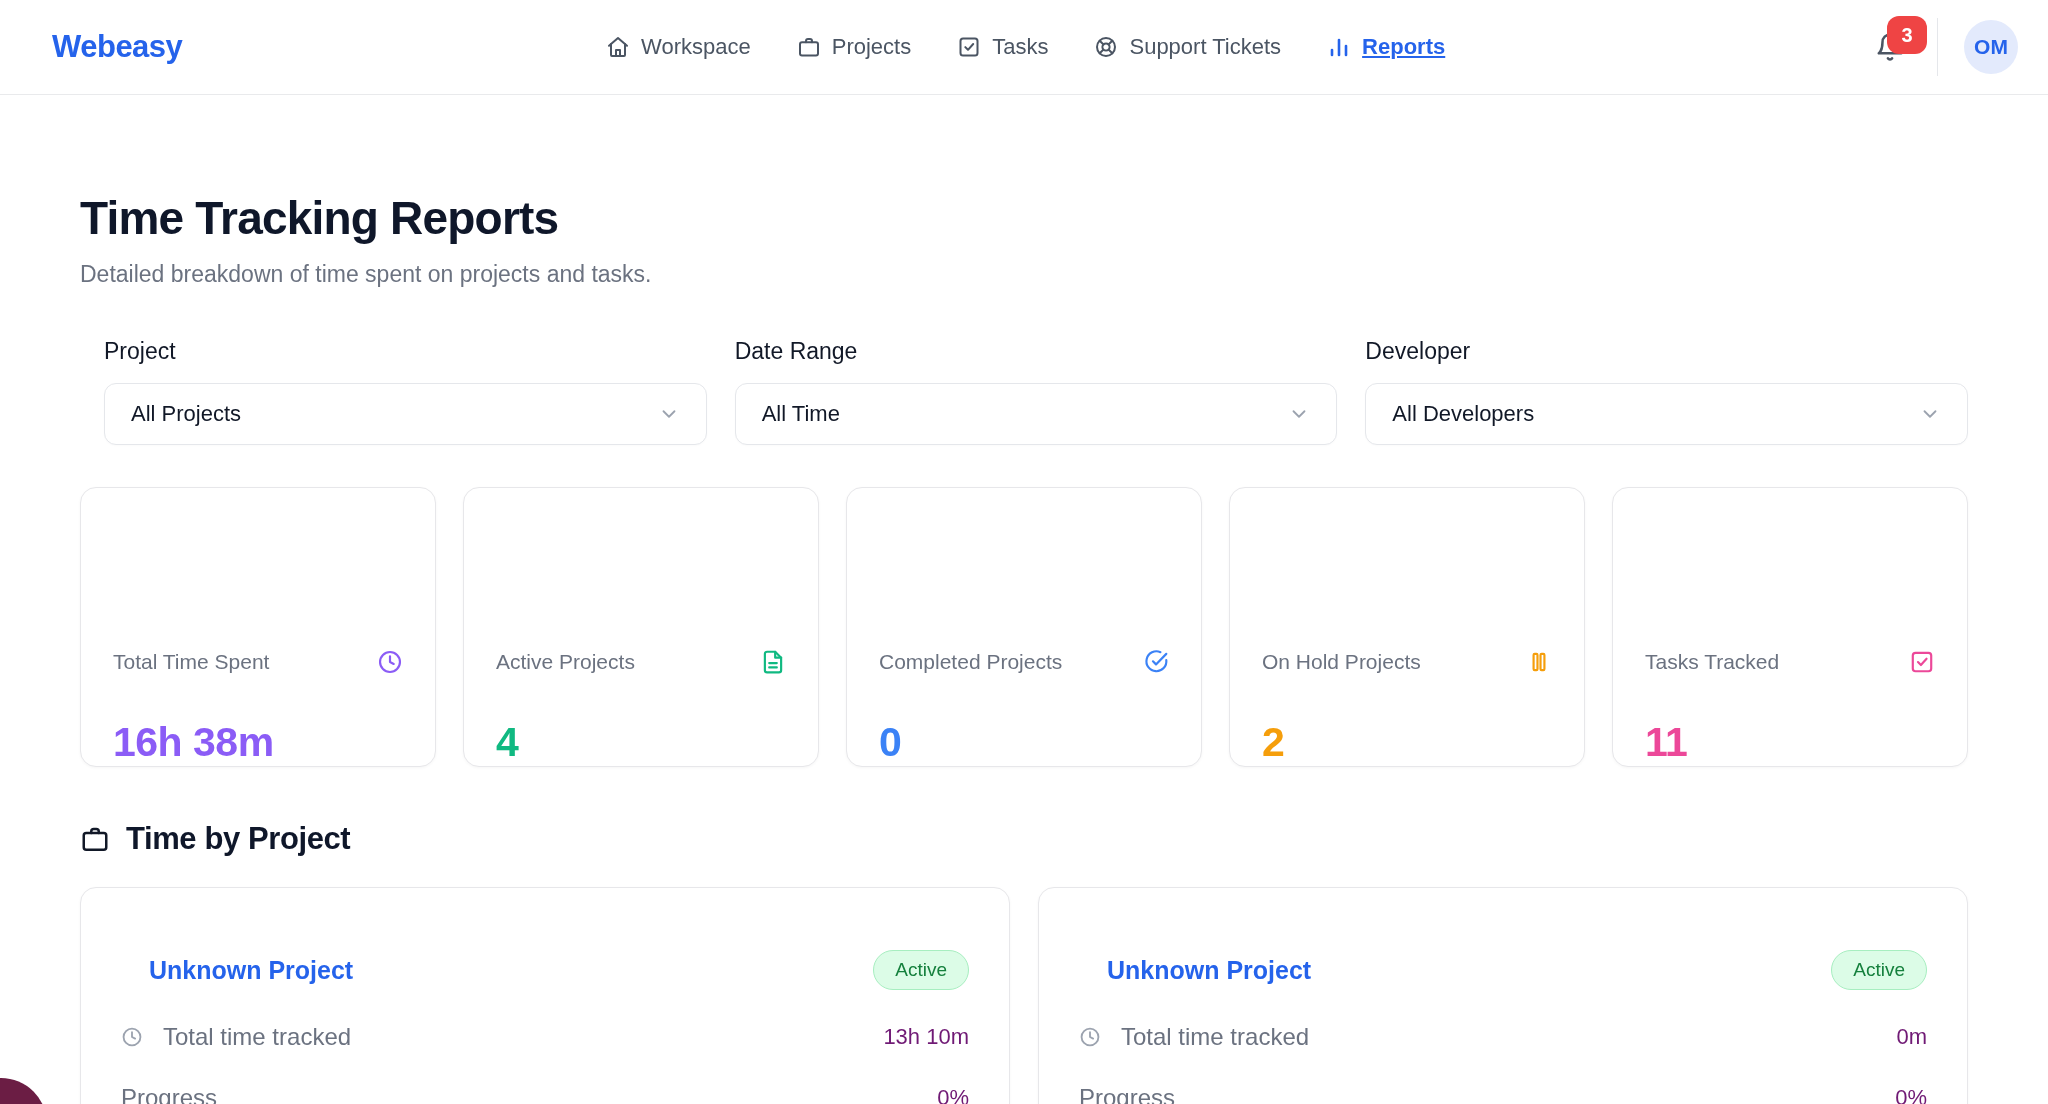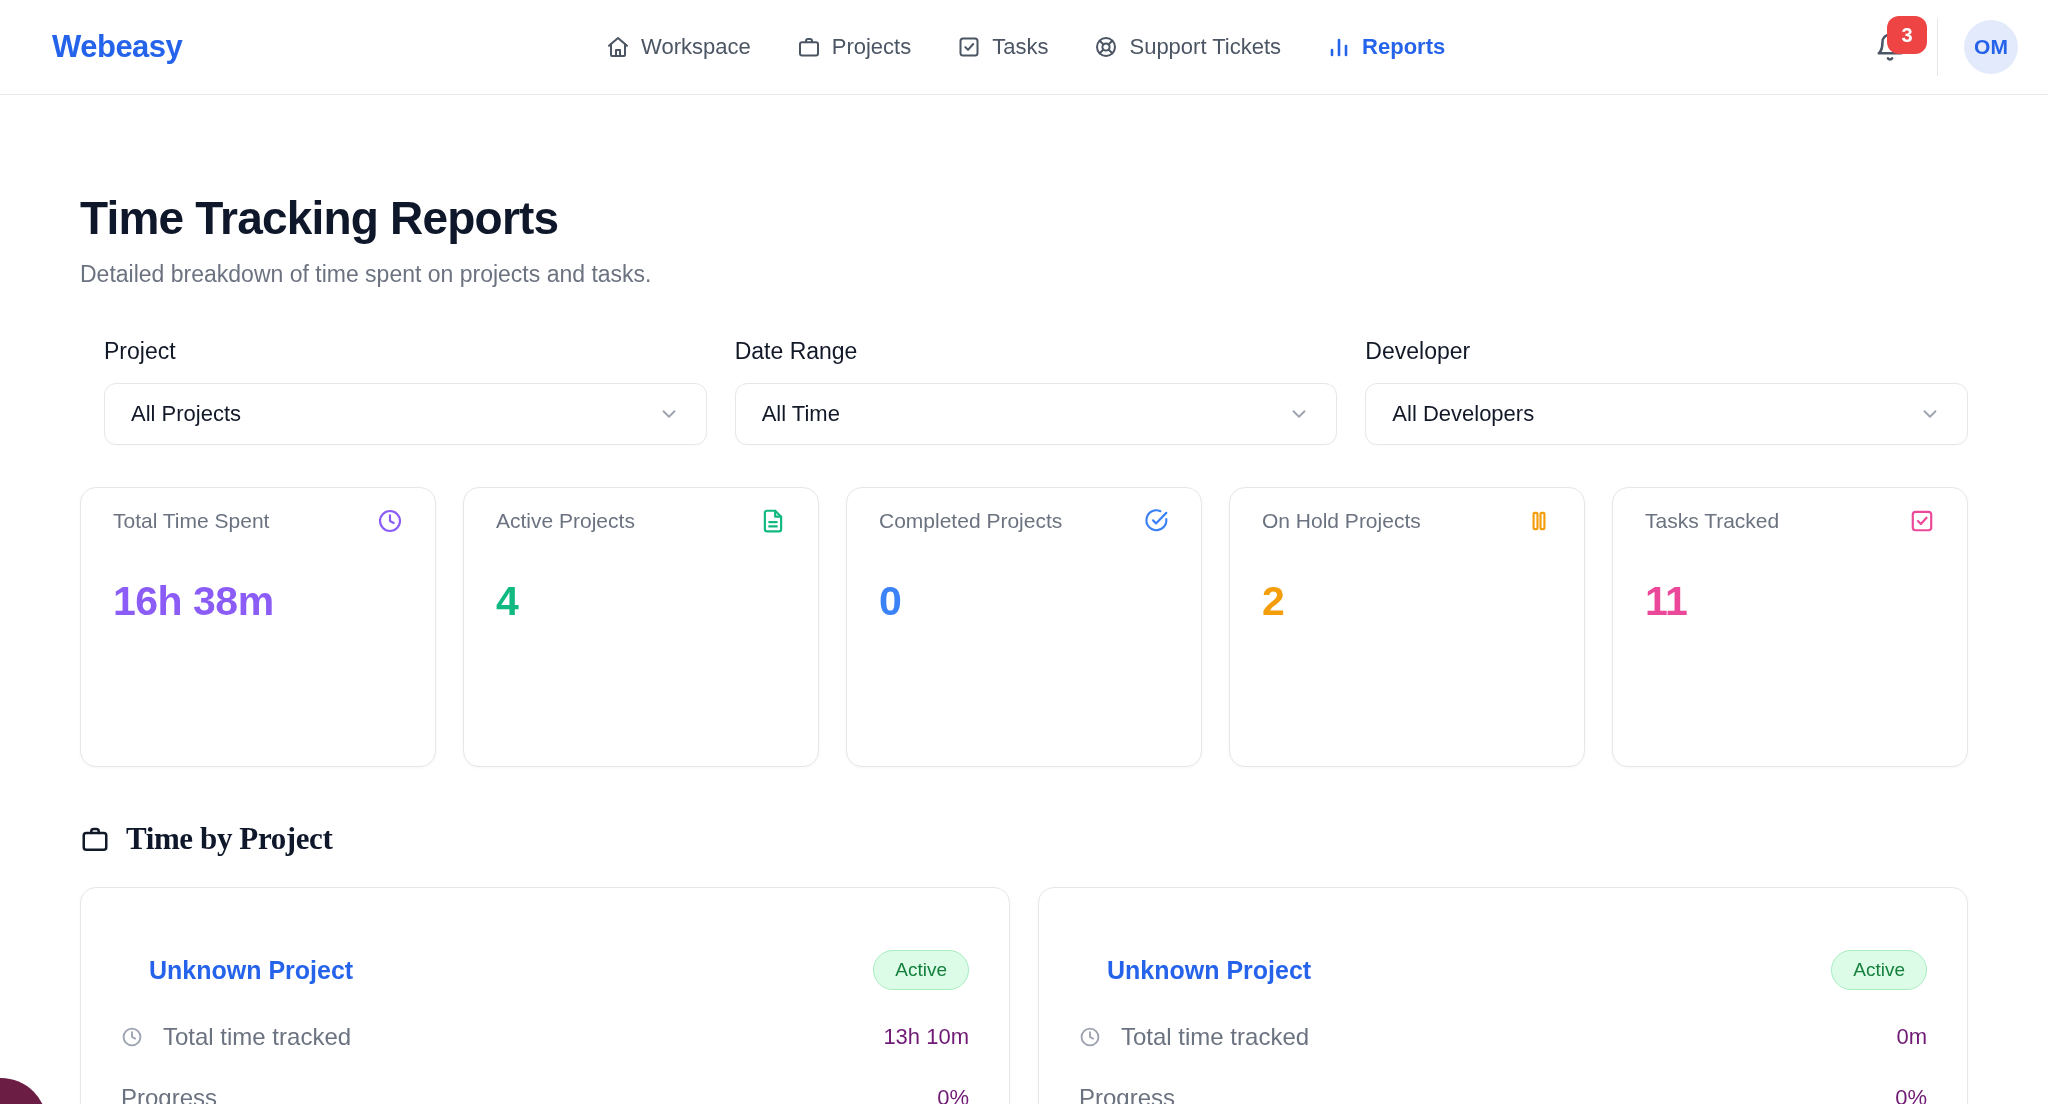--- a/index.html
+++ b/index.html
@@ -15,21 +15,21 @@
     height:95px; background:#ffffff; border-bottom:1px solid #e9eaec;
     display:flex; align-items:center; padding:0 30px 0 52px;
   }
   .logo { font-size:31px; font-weight:700; color:#2563eb; letter-spacing:-0.5px; cursor:pointer; }
   .nav { display:flex; align-items:center; gap:46px; margin:0 auto; }
   .nav-item {
     display:flex; align-items:center; gap:11px; font-size:22px; font-weight:500;
     color:#4b5563; cursor:pointer; white-space:nowrap;
   }
   .nav-item .nicon { color:#4b5563; }
-  .nav-item.active, .nav-item.active .nicon { color:#2563eb; font-weight:600; }
+  .nav-item.active, .nav-item.active .nicon { color:#2563eb; font-weight:600;text-decoration:underline; }
   .top-right { display:flex; align-items:center; gap:26px; }
   .bell-wrap { position:relative; cursor:pointer; padding:6px; }
   .bell-wrap .nicon { color:#4b5563; }
   .badge {
     position:absolute; top:-10px; right:-16px; min-width:40px; height:38px;
     background:#ef4444; color:#ffffff; border-radius:12px; font-size:20px; font-weight:600;
     display:flex; align-items:center; justify-content:center; padding:0 6px;
   }
   .vdivider { width:1px; height:58px; background:#e5e7eb; }
   .avatar {
@@ -51,31 +51,31 @@
     border-radius:12px; display:flex; align-items:center; justify-content:space-between;
     padding:16px 26px; font-size:22px; color:#111827; cursor:pointer;
     box-shadow:0 1px 2px rgba(0,0,0,0.02);
   }
   .select-box .chev { color:#9ca3af; }
 
   
   .stats { margin-top:42px; display:grid; grid-template-columns:repeat(5,1fr); gap:27px; }
   .stat-card {
     background:#ffffff; border:1px solid #e7e7ea; border-radius:16px; height:280px;
-    padding:20px 32px 0 32px; display:flex; flex-direction:column; justify-content:flex-start; gap:44px;
+    padding:20px 32px 0 32px; display:flex; flex-direction:column; justify-content:flex-end; gap:44px;
     box-shadow:0 1px 3px rgba(0,0,0,0.04);
   }
   .stat-top { display:flex; align-items:center; justify-content:space-between; }
   .stat-label { font-size:21px; font-weight:500; color:#6b7280; }
   .stat-value { font-size:41px; font-weight:700; letter-spacing:-0.5px; }
 
   
   .section-head { margin-top:54px; display:flex; align-items:center; gap:16px; }
   .section-head .sicon { color:#111827; }
-  .section-title { font-size:31px; font-weight:700; letter-spacing:-0.4px; color:#0f172a;font-family:Liberation Serif, serif; }
+  .section-title { font-size:31px; font-weight:700; letter-spacing:-0.4px; color:#0f172a; }
 
   
   .projects { margin-top:30px; display:grid; grid-template-columns:repeat(2,1fr); gap:28px; }
   .project-card {
     background:#ffffff; border:1px solid #e7e7ea; border-radius:16px;
     padding:62px 40px 40px 40px; height:360px;
     box-shadow:0 1px 3px rgba(0,0,0,0.04);
   }
   .proj-row1 { display:flex; align-items:center; justify-content:space-between;margin-left:28px; }
   .proj-name { font-size:25px; font-weight:600; color:#2563eb; cursor:pointer; }

